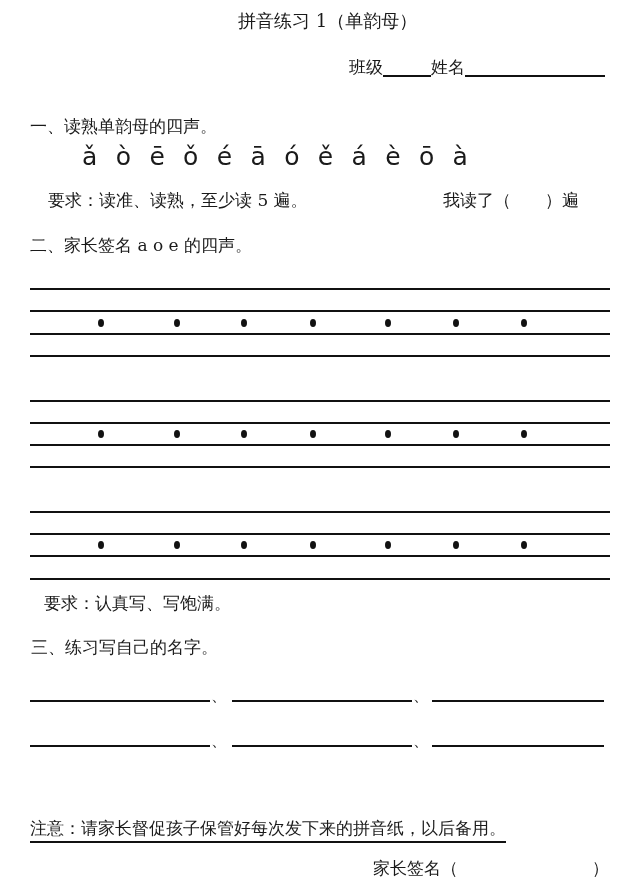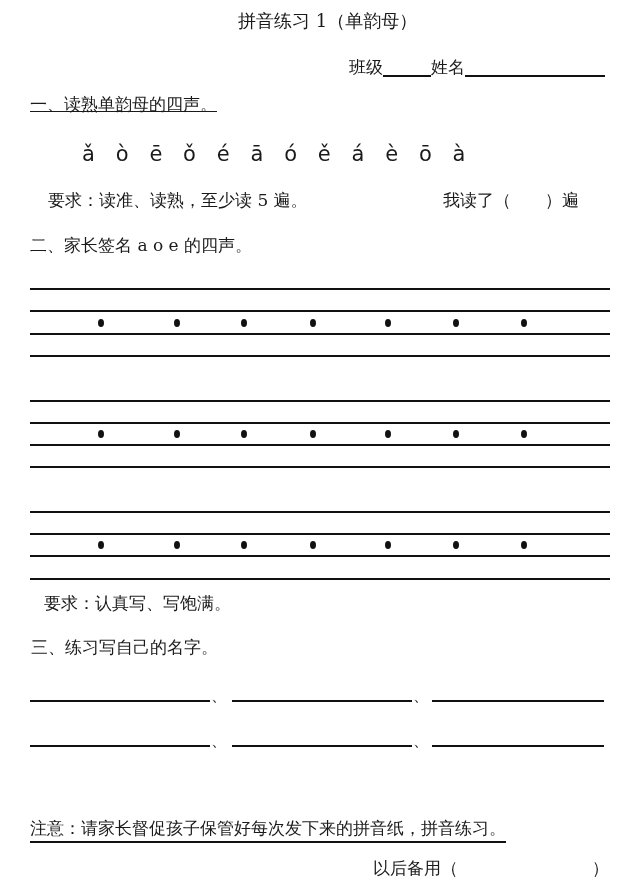--- a/index.html
+++ b/index.html
@@ -2,37 +2,37 @@
 <html><head>
 <meta charset="utf-8">
 <style>
   html, body { margin:0; padding:0; background:#ffffff; }
   body { width:640px; height:893px; position:relative; overflow:hidden;
          font-family:"DejaVu Serif", "Liberation Serif", serif; color:#1a1a1a; }
   .abs { position:absolute; white-space:nowrap; }
   .t { font-size:17px; line-height:20px; }
   .title { left:238px; top:9px; font-size:18px; }
   .blank { display:inline-block; border-bottom:2px solid #111; vertical-align:bottom; height:18px; }
-  .pinyin { left:82px; top:142px; font-family:"DejaVu Sans","Liberation Sans",sans-serif; font-size:21px; word-spacing:0; }
+  .pinyin { left:82px; top:142px; font-family:"DejaVu Sans","Liberation Sans",sans-serif; font-size:25px; word-spacing:0; }
   .pinyin span { display:inline-block; width:33.7px; text-align:left; }
   .hline { position:absolute; left:30px; width:580px; height:2px; background:#111; }
   .dot { position:absolute; width:6px; height:8px; border-radius:50%; background:#111; }
   .nline { position:absolute; height:2px; background:#111; }
   .comma { position:absolute; font-size:16px; }
   .note { left:30px; top:817px; font-size:17px; border-bottom:2px solid #111; padding-bottom:1px; }
 </style>
 </head>
 <body>
 
 <div class="abs title">拼音练习 1（单韵母）</div>
 <div class="abs t" style="left:333px; top:57px;margin-left:16px;">
   <span>班级</span><span class="blank" style="width:48px;"></span><span>姓名</span><span class="blank" style="width:140px;"></span>
 </div>
 
-<div class="abs t" style="left:30px; top:94px;text-decoration:underline;">一、读熟单韵母的四声。</div>
+<div class="abs t" style="left:30px; top:116px;">一、读熟单韵母的四声。</div>
 <div class="abs pinyin">
   <span>ǎ</span><span>ò</span><span>ē</span><span>ǒ</span><span>é</span><span>ā</span><span>ó</span><span>ě</span><span>á</span><span>è</span><span>ō</span><span>à</span>
 </div>
 <div class="abs t" style="left:48px; top:190px;">要求：读准、读熟，至少读 5 遍。</div>
 <div class="abs t" style="left:443px; top:190px;">我读了（　　）遍</div>
 
 <div class="abs t" style="left:30px; top:235px;">二、家长签名 a o e 的四声。</div>
 <div id="writing-area">
     <div class="hline" style="top: 288px;"></div>
     <div class="hline" style="top: 310px;"></div>
@@ -77,15 +77,15 @@
     <div class="nline" style="left: 232px; width: 180px; top: 700px;"></div>
     <div class="comma" style="left: 413px; top: 686px;">、</div>
     <div class="nline" style="left: 432px; width: 172px; top: 700px;"></div>
     <div class="nline" style="left: 30px; width: 180px; top: 745px;"></div>
     <div class="comma" style="left: 211px; top: 731px;">、</div>
     <div class="nline" style="left: 232px; width: 180px; top: 745px;"></div>
     <div class="comma" style="left: 413px; top: 731px;">、</div>
     <div class="nline" style="left: 432px; width: 172px; top: 745px;"></div>
   </div>
 
-<div class="abs note">注意：请家长督促孩子保管好每次发下来的拼音纸，拼音练习。</div>
-<div class="abs t" style="left:373px; top:858px;">以后备用（</div>
+<div class="abs note">注意：请家长督促孩子保管好每次发下来的拼音纸，以后备用。</div>
+<div class="abs t" style="left:373px; top:858px;">家长签名（</div>
 <div class="abs t" style="left:592px; top:858px;">）</div>
 
 </body></html>

